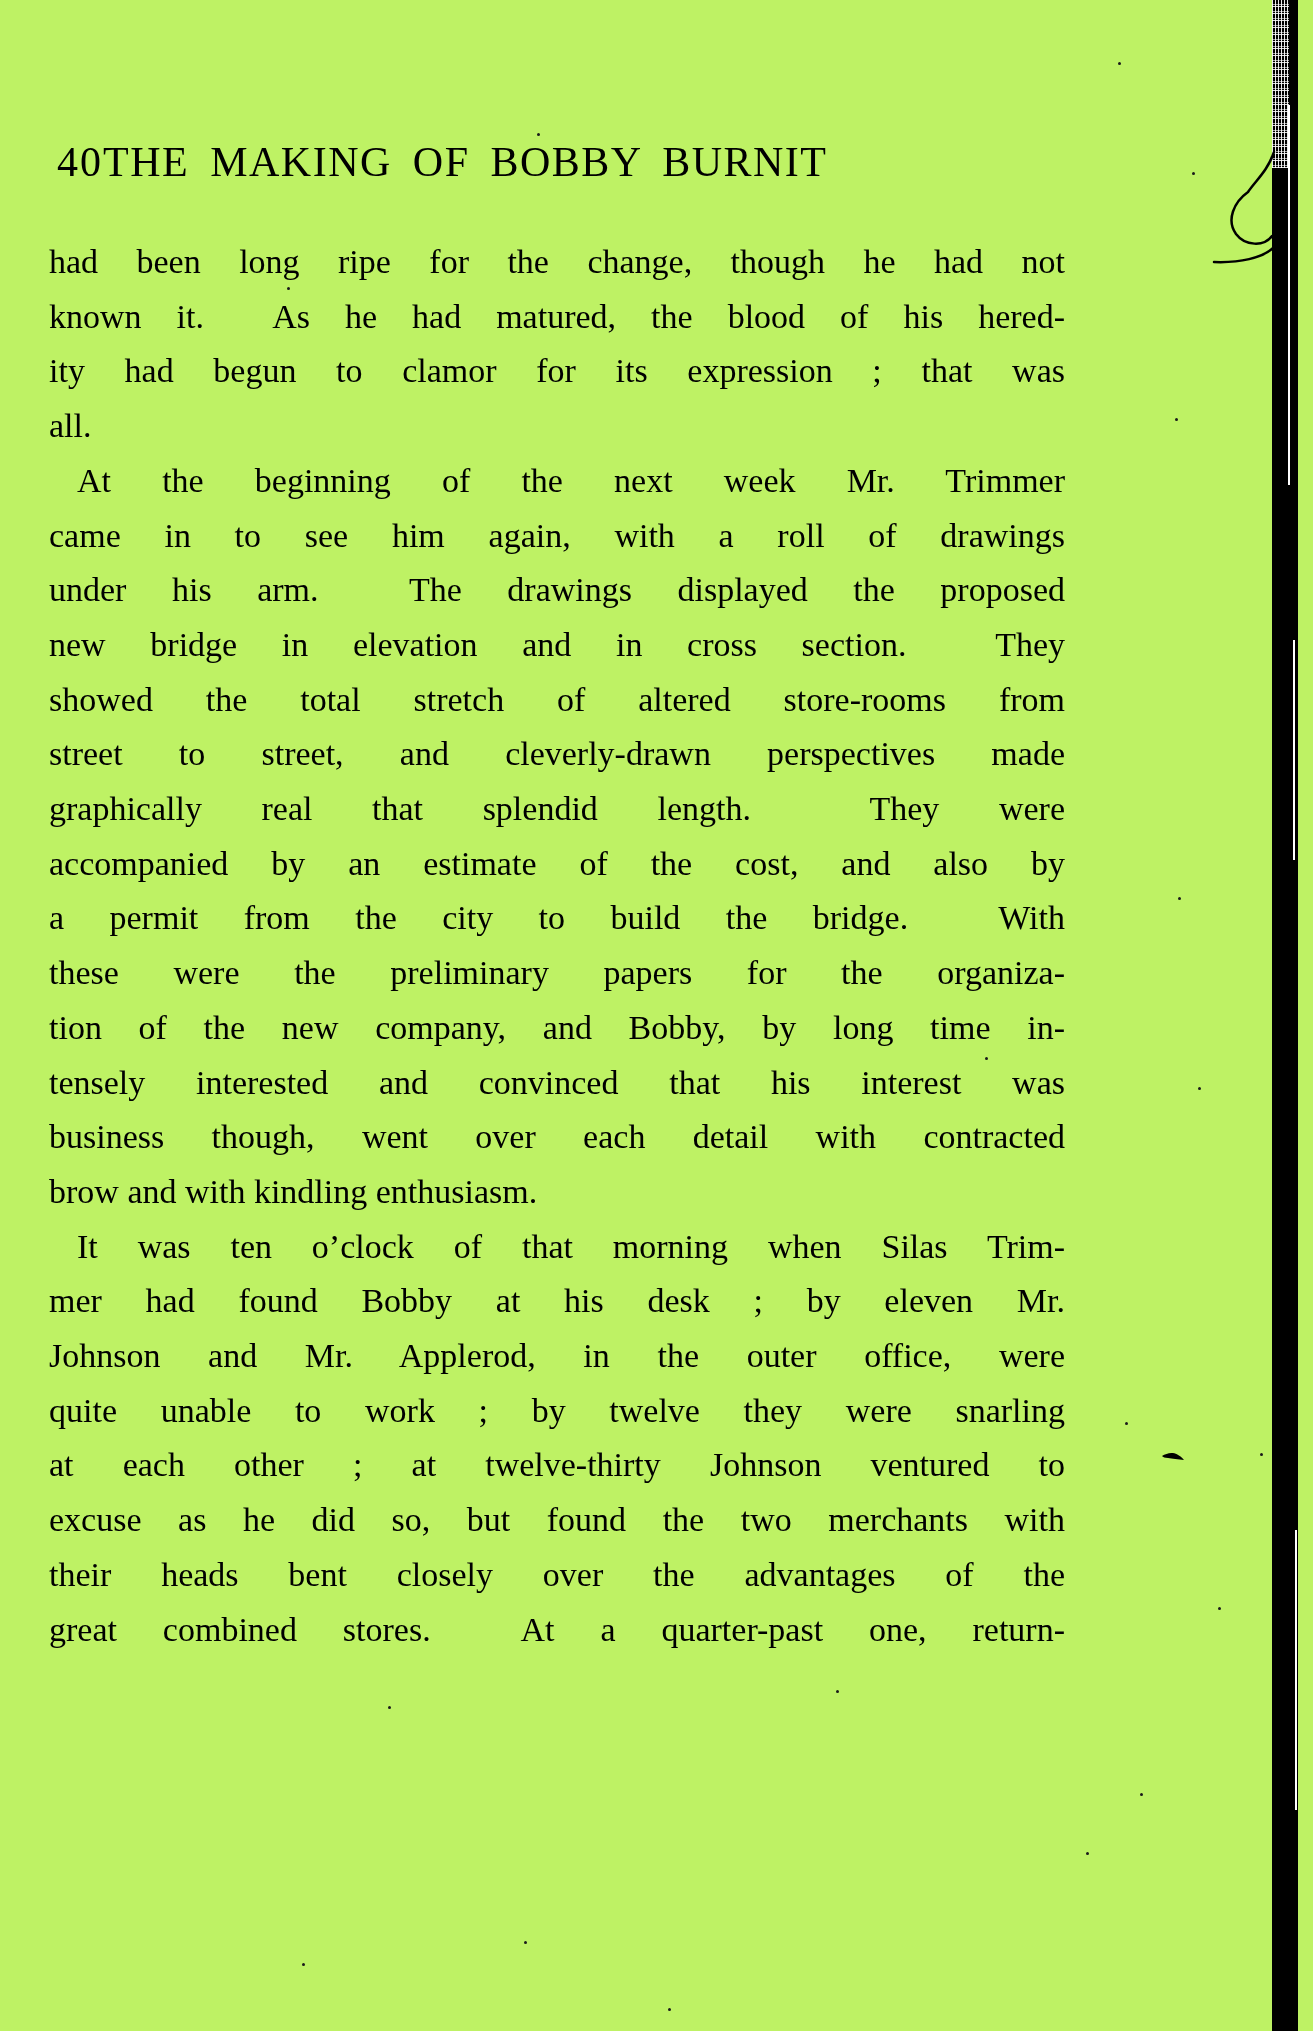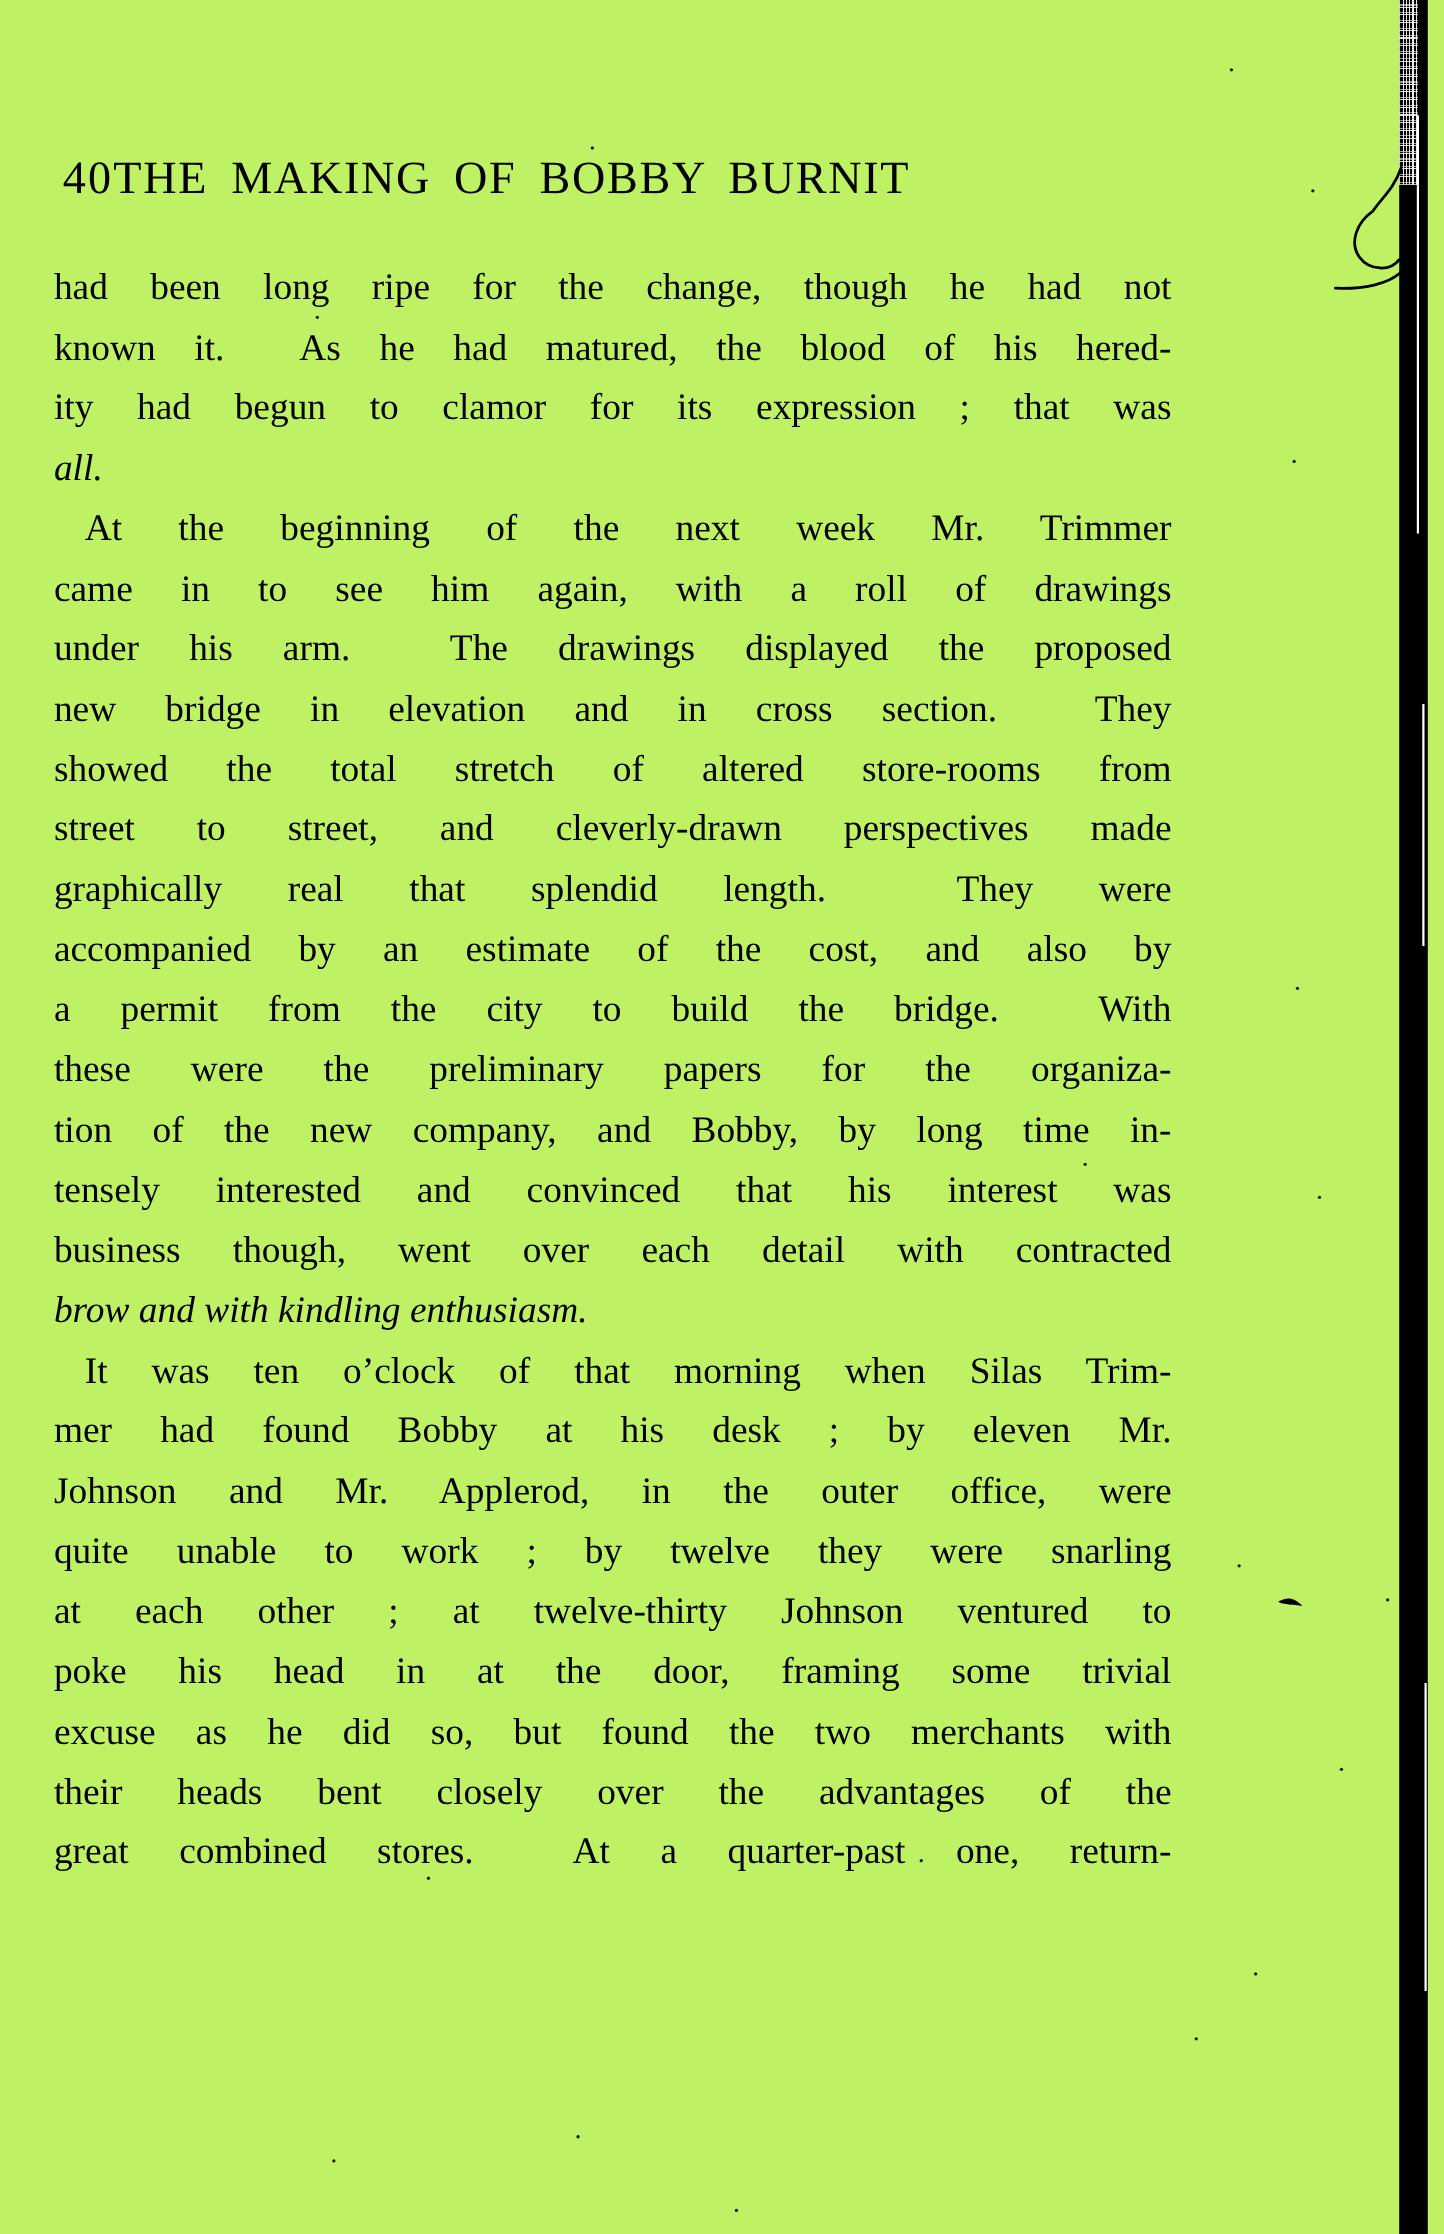--- a/index.html
+++ b/index.html
@@ -20,21 +20,21 @@
   .running-title{letter-spacing:1.5px;word-spacing:9px;}
   .text-block{
     position:absolute;top:235px;left:49px;width:1016px;
     font-size:34px;line-height:54.7px;
   }
   .line{
     text-align:justify;
     text-align-last:justify;
     -moz-text-align-last:justify;
   }
-  .line.noend{text-align-last:left;font-style:italic;-moz-text-align-last:left;}
+  .line.noend{text-align-last:left;-moz-text-align-last:left;}
   .line.indent{text-indent:28px;}
   
   .gutter-band{
     position:absolute;left:1272px;top:0;width:26px;height:2031px;
     background:#000;
   }
   .gutter-noise{
     position:absolute;left:1272px;top:0;width:17px;height:168px;
     background:
       repeating-linear-gradient(90deg, rgba(255,255,255,.9) 0 1px, transparent 1px 3px),
@@ -97,21 +97,20 @@
       <div class="line">these were the preliminary papers for the organiza-</div>
       <div class="line">tion of the new company, and Bobby, by long time in-</div>
       <div class="line">tensely interested and convinced that his interest was</div>
       <div class="line">business though, went over each detail with contracted</div>
       <div class="line noend">brow and with kindling enthusiasm.</div>
       <div class="line indent">It was ten o’clock of that morning when Silas Trim-</div>
       <div class="line">mer had found Bobby at his desk&nbsp;; by eleven Mr.</div>
       <div class="line">Johnson and Mr. Applerod, in the outer office, were</div>
       <div class="line">quite unable to work&nbsp;; by twelve they were snarling</div>
       <div class="line">at each other&nbsp;; at twelve-thirty Johnson ventured to</div>
-      <div class="line">poke his head in at the door, framing some trivial</div>
       <div class="line">excuse as he did so, but found the two merchants with</div>
       <div class="line">their heads bent closely over the advantages of the</div>
       <div class="line">great combined stores.&nbsp; At a quarter-past one, return-</div>
     </div>
 
   <div class="gutter-band"></div>
   <div class="gutter-noise"></div>
   <div class="sliver s1"></div>
   <div class="sliver s2"></div>
   <div class="sliver s3"></div>

